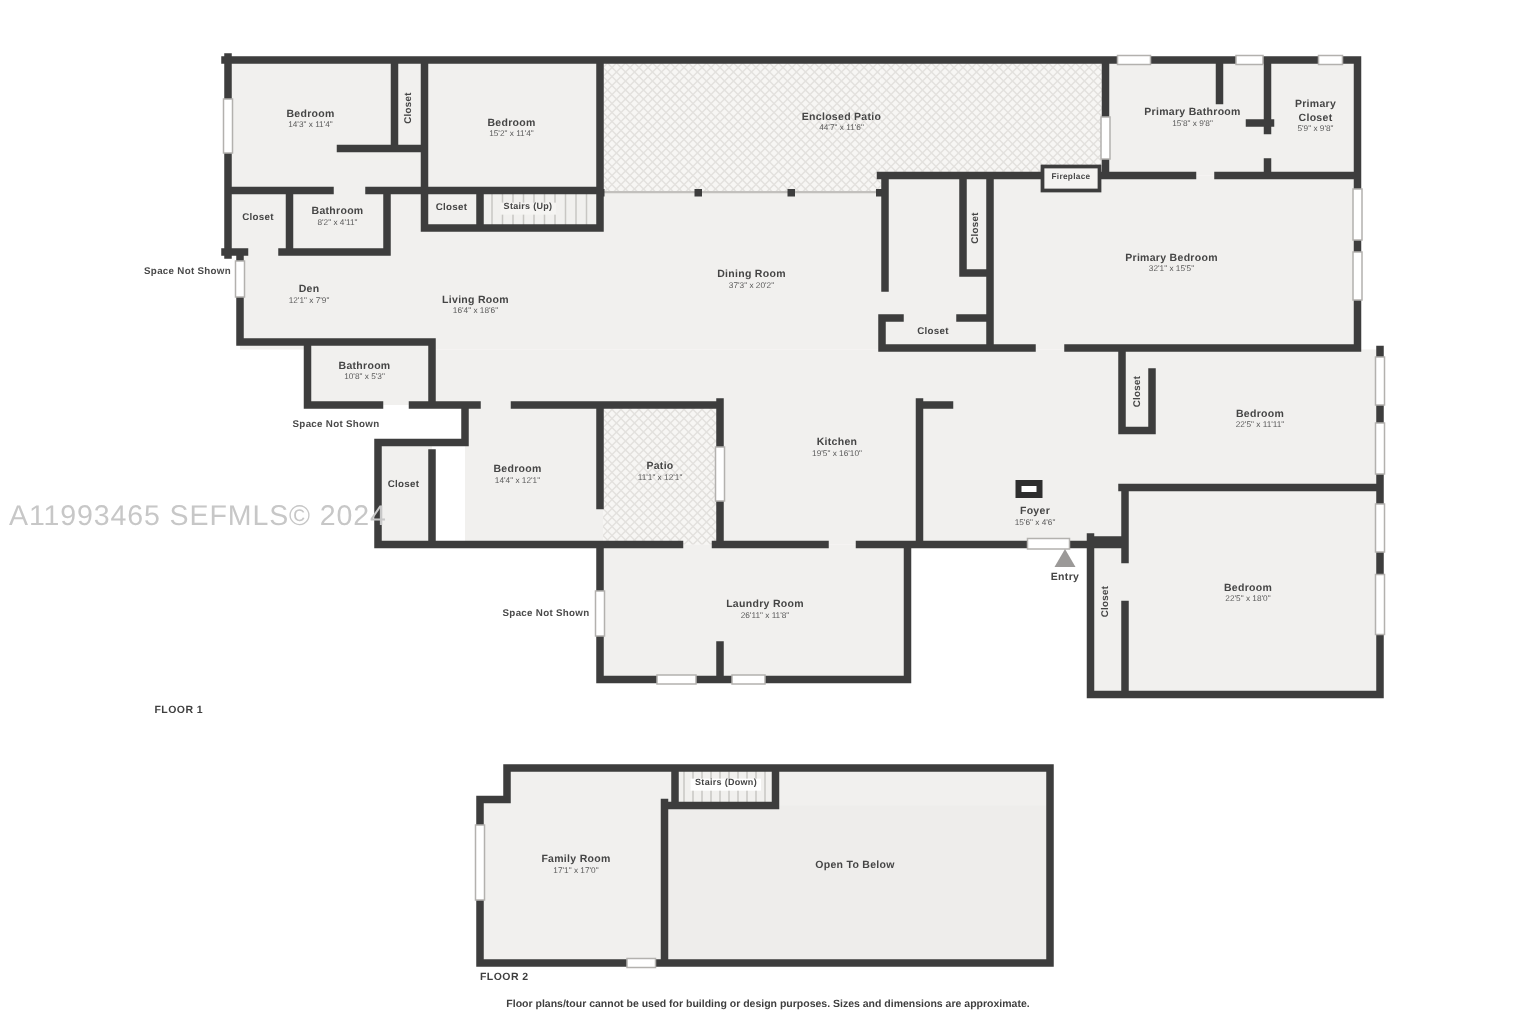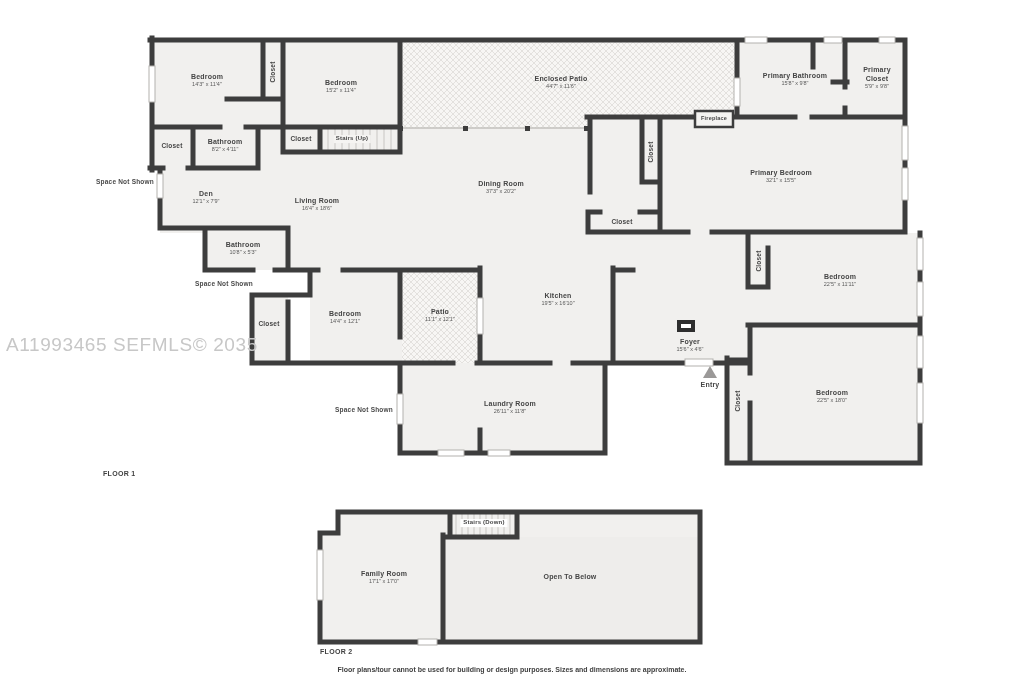--- a/index.html
+++ b/index.html
@@ -187,21 +187,21 @@
     </g>
 
     <g>
       <rect x="677" y="320" width="18" height="12" fill="#2e2e2e"></rect>
       <rect x="681" y="324" width="10" height="4" fill="#ffffff"></rect>
     </g>
 
     <polygon points="703,378 717,378 710,366" fill="#9b9998"></polygon>
   </svg>
 
-  <div class="watermark">A11993465  SEFMLS© 2035</div>
+  <div class="watermark">A11993465  SEFMLS© 2024</div>
 
   <div class="lbl" style="left:207px;top:80px">
     <span class="nm">Bedroom</span>
     <span class="dm">14'3" x 11'4"</span>
   </div>
   <div class="lbl vert closet" style="left:273px;top:72px">
     <span class="nm">Closet</span>
   </div>
   <div class="lbl" style="left:341px;top:86px">
     <span class="nm">Bedroom</span>

